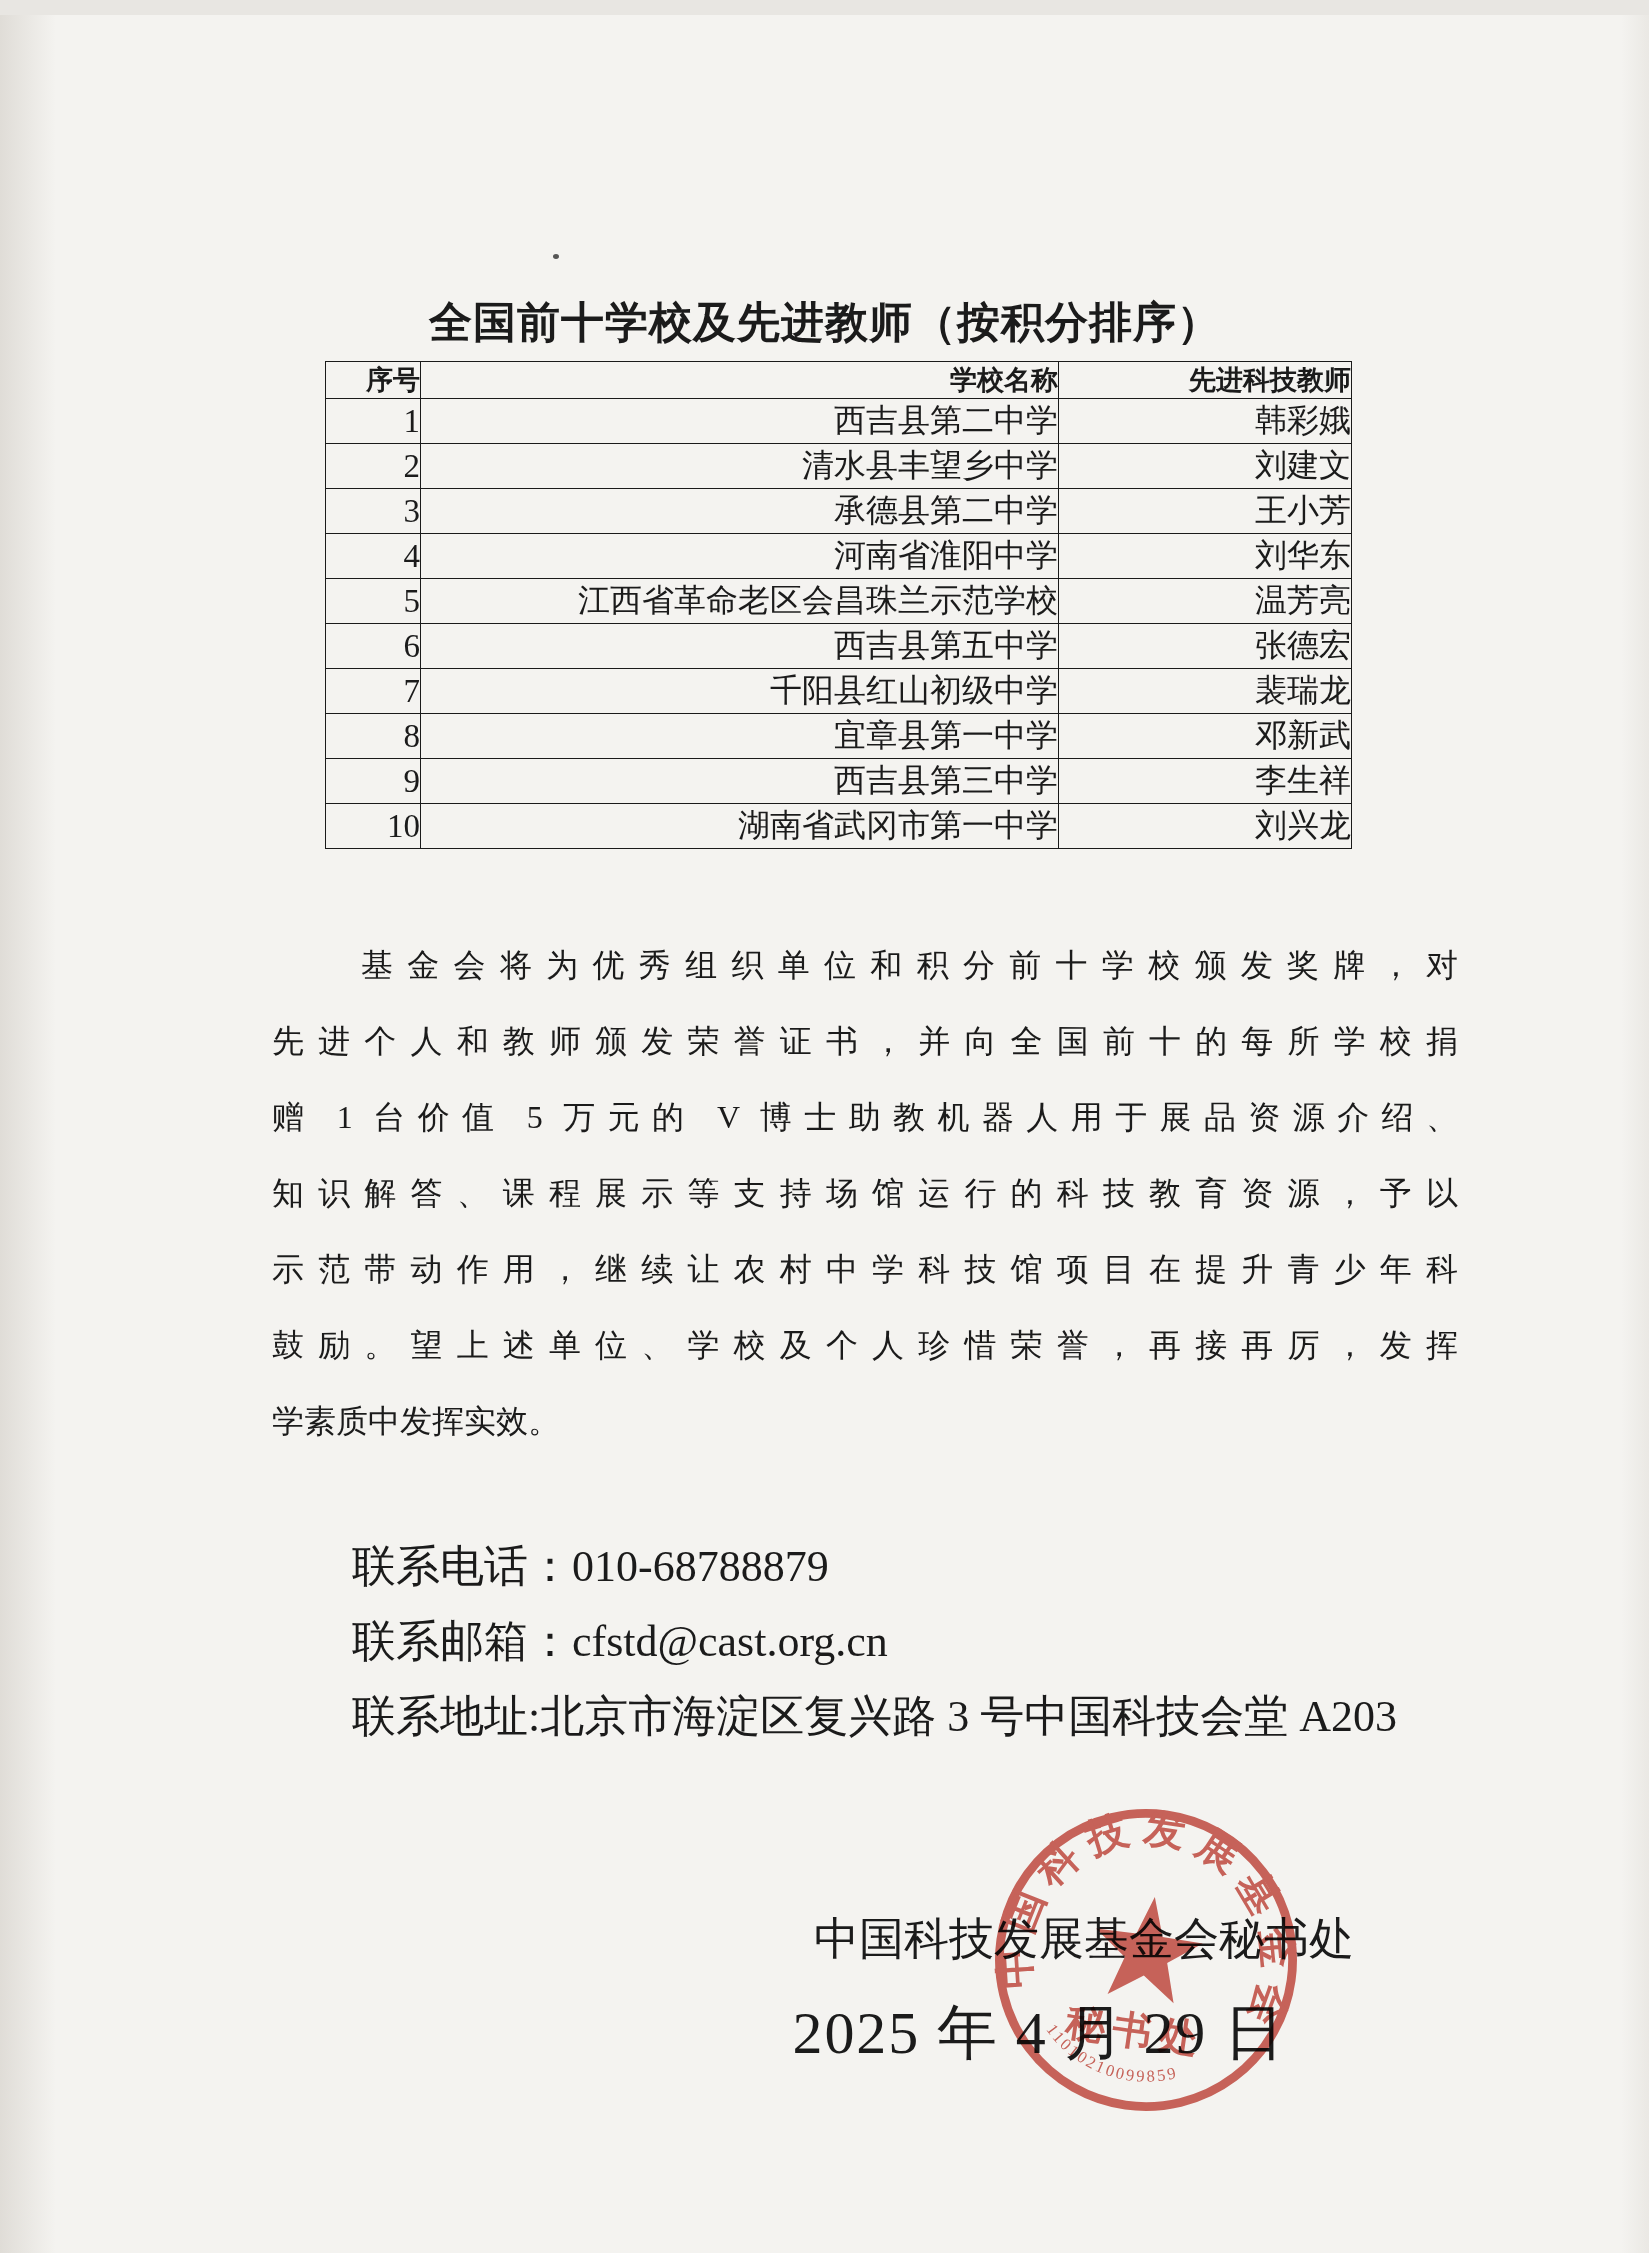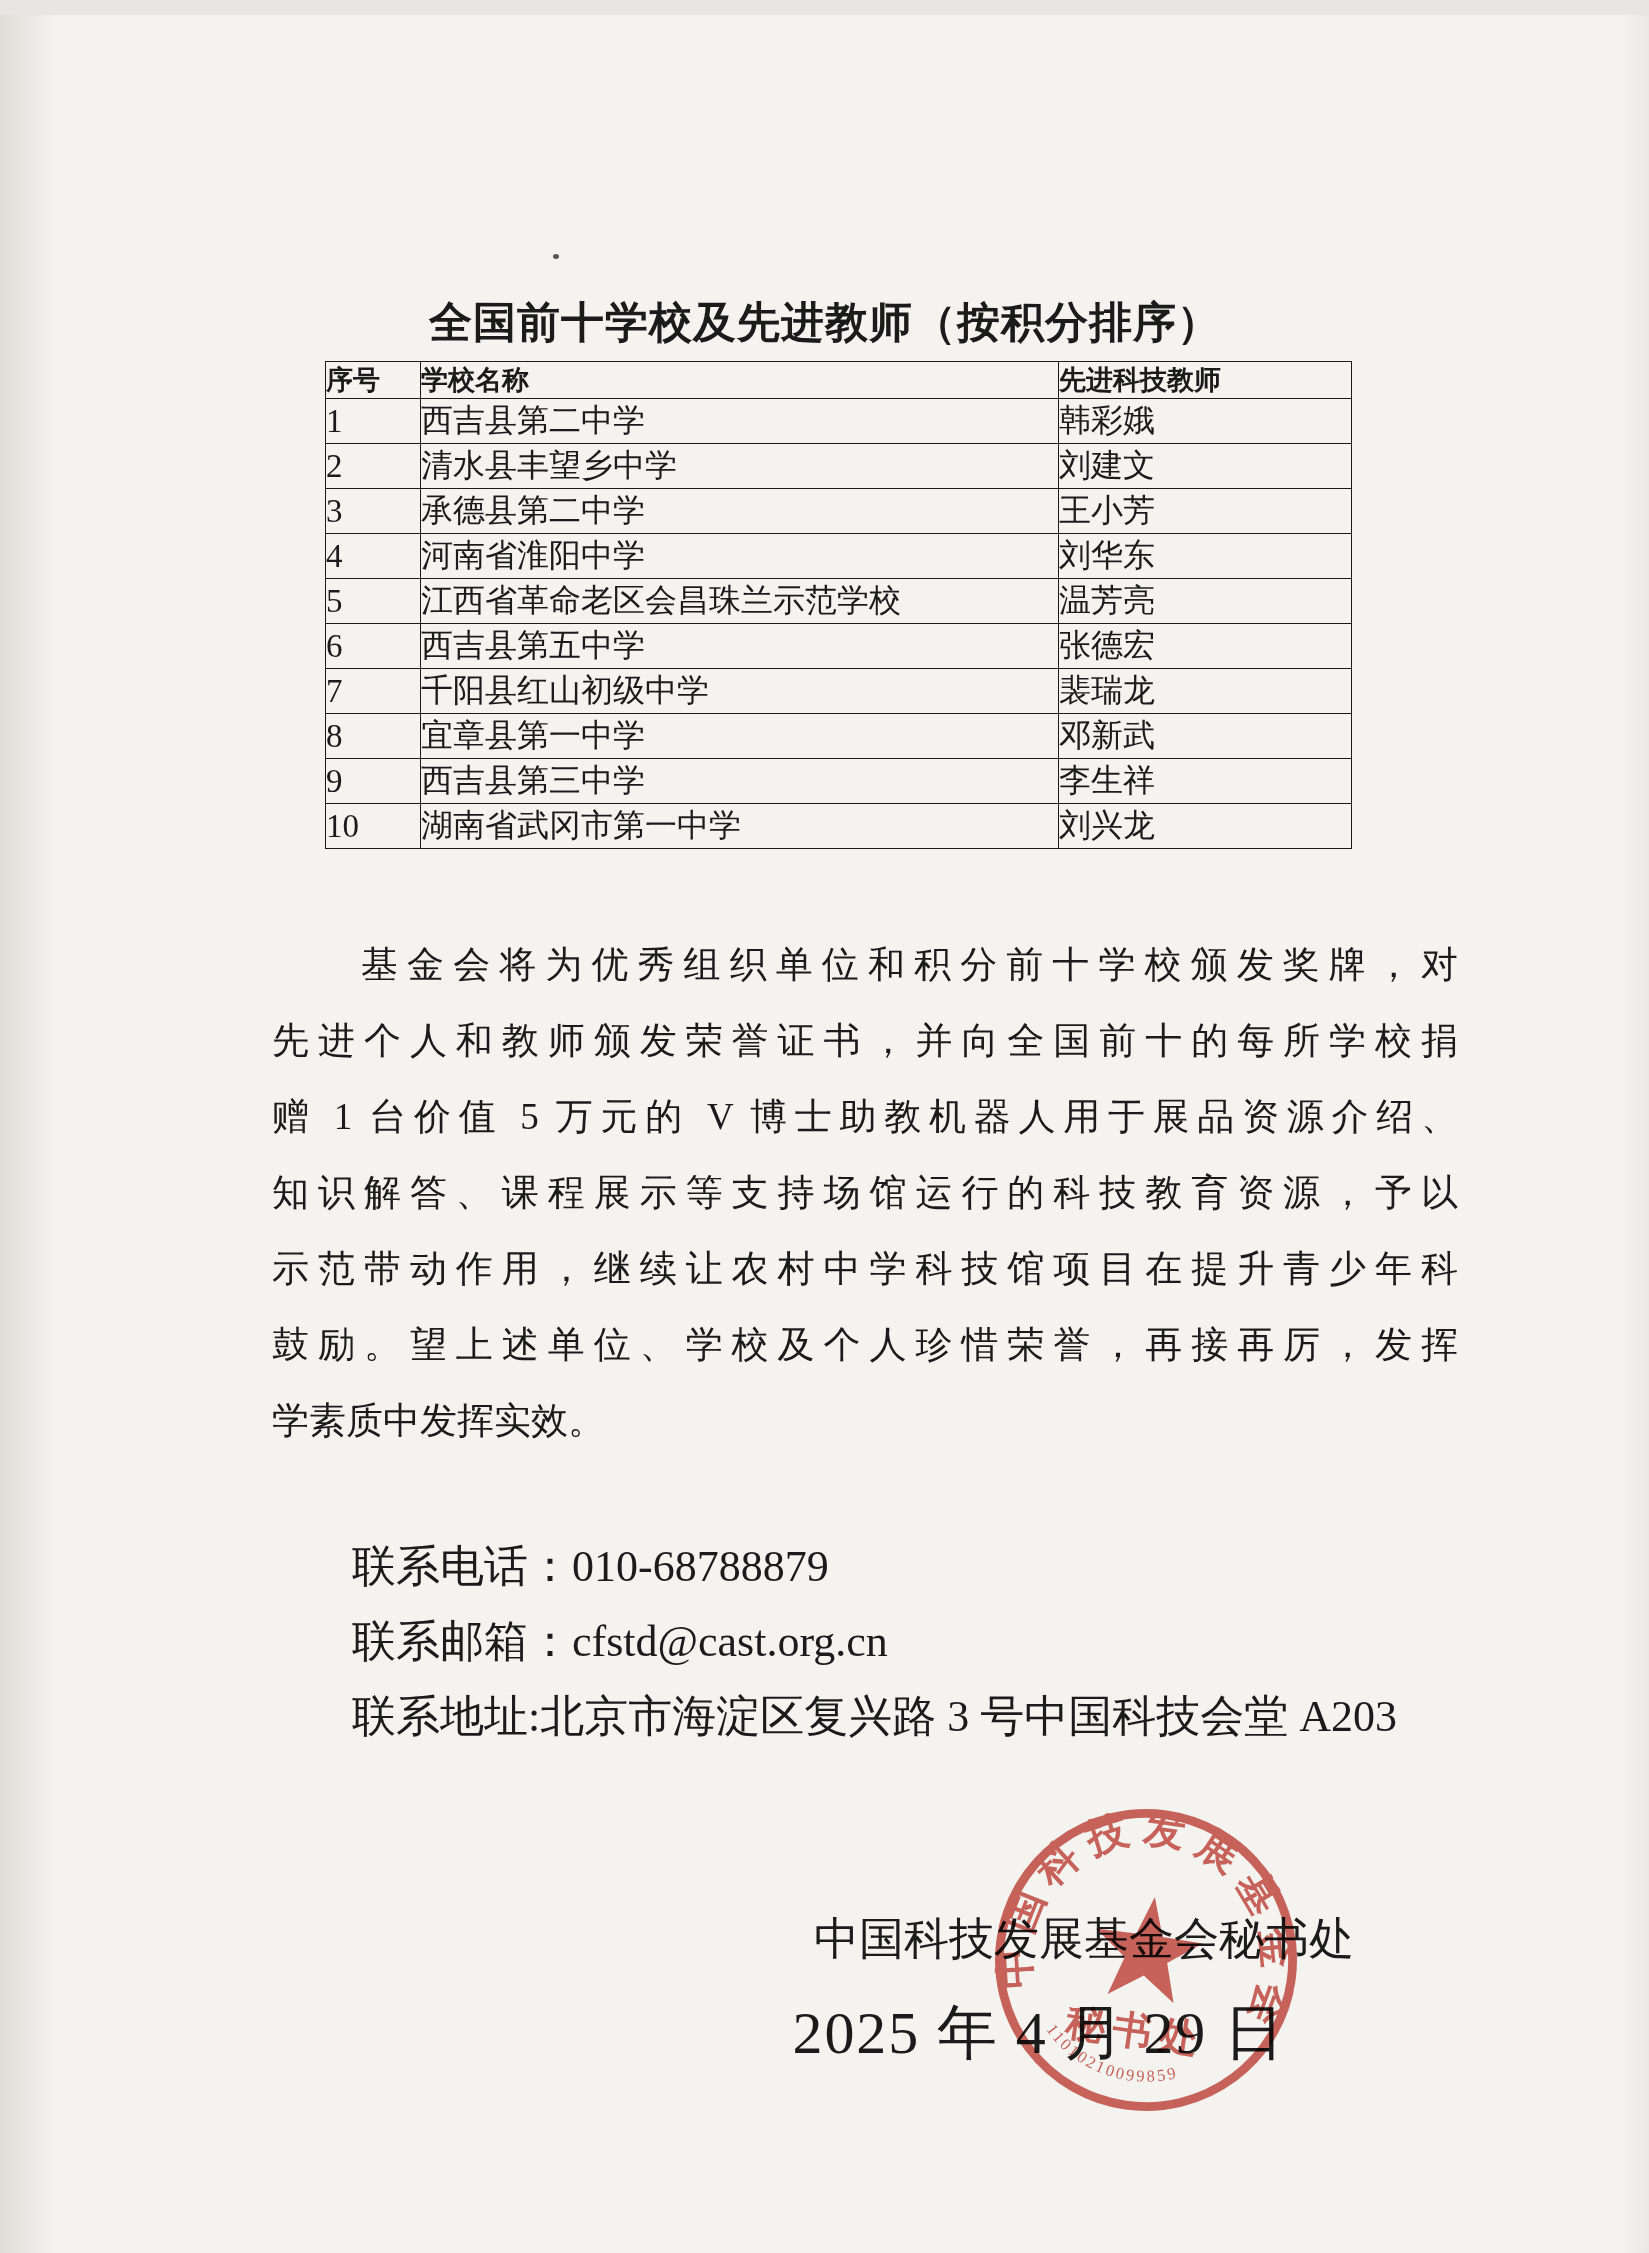--- a/index.html
+++ b/index.html
@@ -24,33 +24,33 @@
     font-family:"Liberation Sans","DejaVu Sans",sans-serif;
     font-size:43px;font-weight:bold;letter-spacing:1px;
   }
   table.rank-table{
     position:absolute;left:325px;top:346px;
     border-collapse:collapse;table-layout:fixed;
     width:1026px;
   }
   .rank-table th,.rank-table td{
     border:1.9px solid #1a1a1a;
-    text-align:left;vertical-align:middle;
+    text-align:right;vertical-align:middle;
     padding:0;overflow:hidden;white-space:nowrap;
   }
   .rank-table th{
     height:35px;
     font-family:"Liberation Sans","DejaVu Sans",sans-serif;
     font-size:27px;font-weight:bold;
   }
   .rank-table td{height:44px;font-size:32px;}
   .rank-table td.num{font-size:33px;}
   .paragraph{
     position:absolute;left:272px;top:912px;width:1186px;
-    font-size:37px;
+    font-size:32px;
   }
   .pline{height:76px;line-height:76px;white-space:nowrap;}
   .pline.just{text-align:justify;text-align-last:justify;white-space:normal;overflow:hidden;}
   .pline.ind{padding-left:89px;}
   .contacts{
     position:absolute;left:352px;top:1514px;
     font-size:44px;
   }
   .cline{height:75px;line-height:75px;white-space:nowrap;}
   .signature-org{

